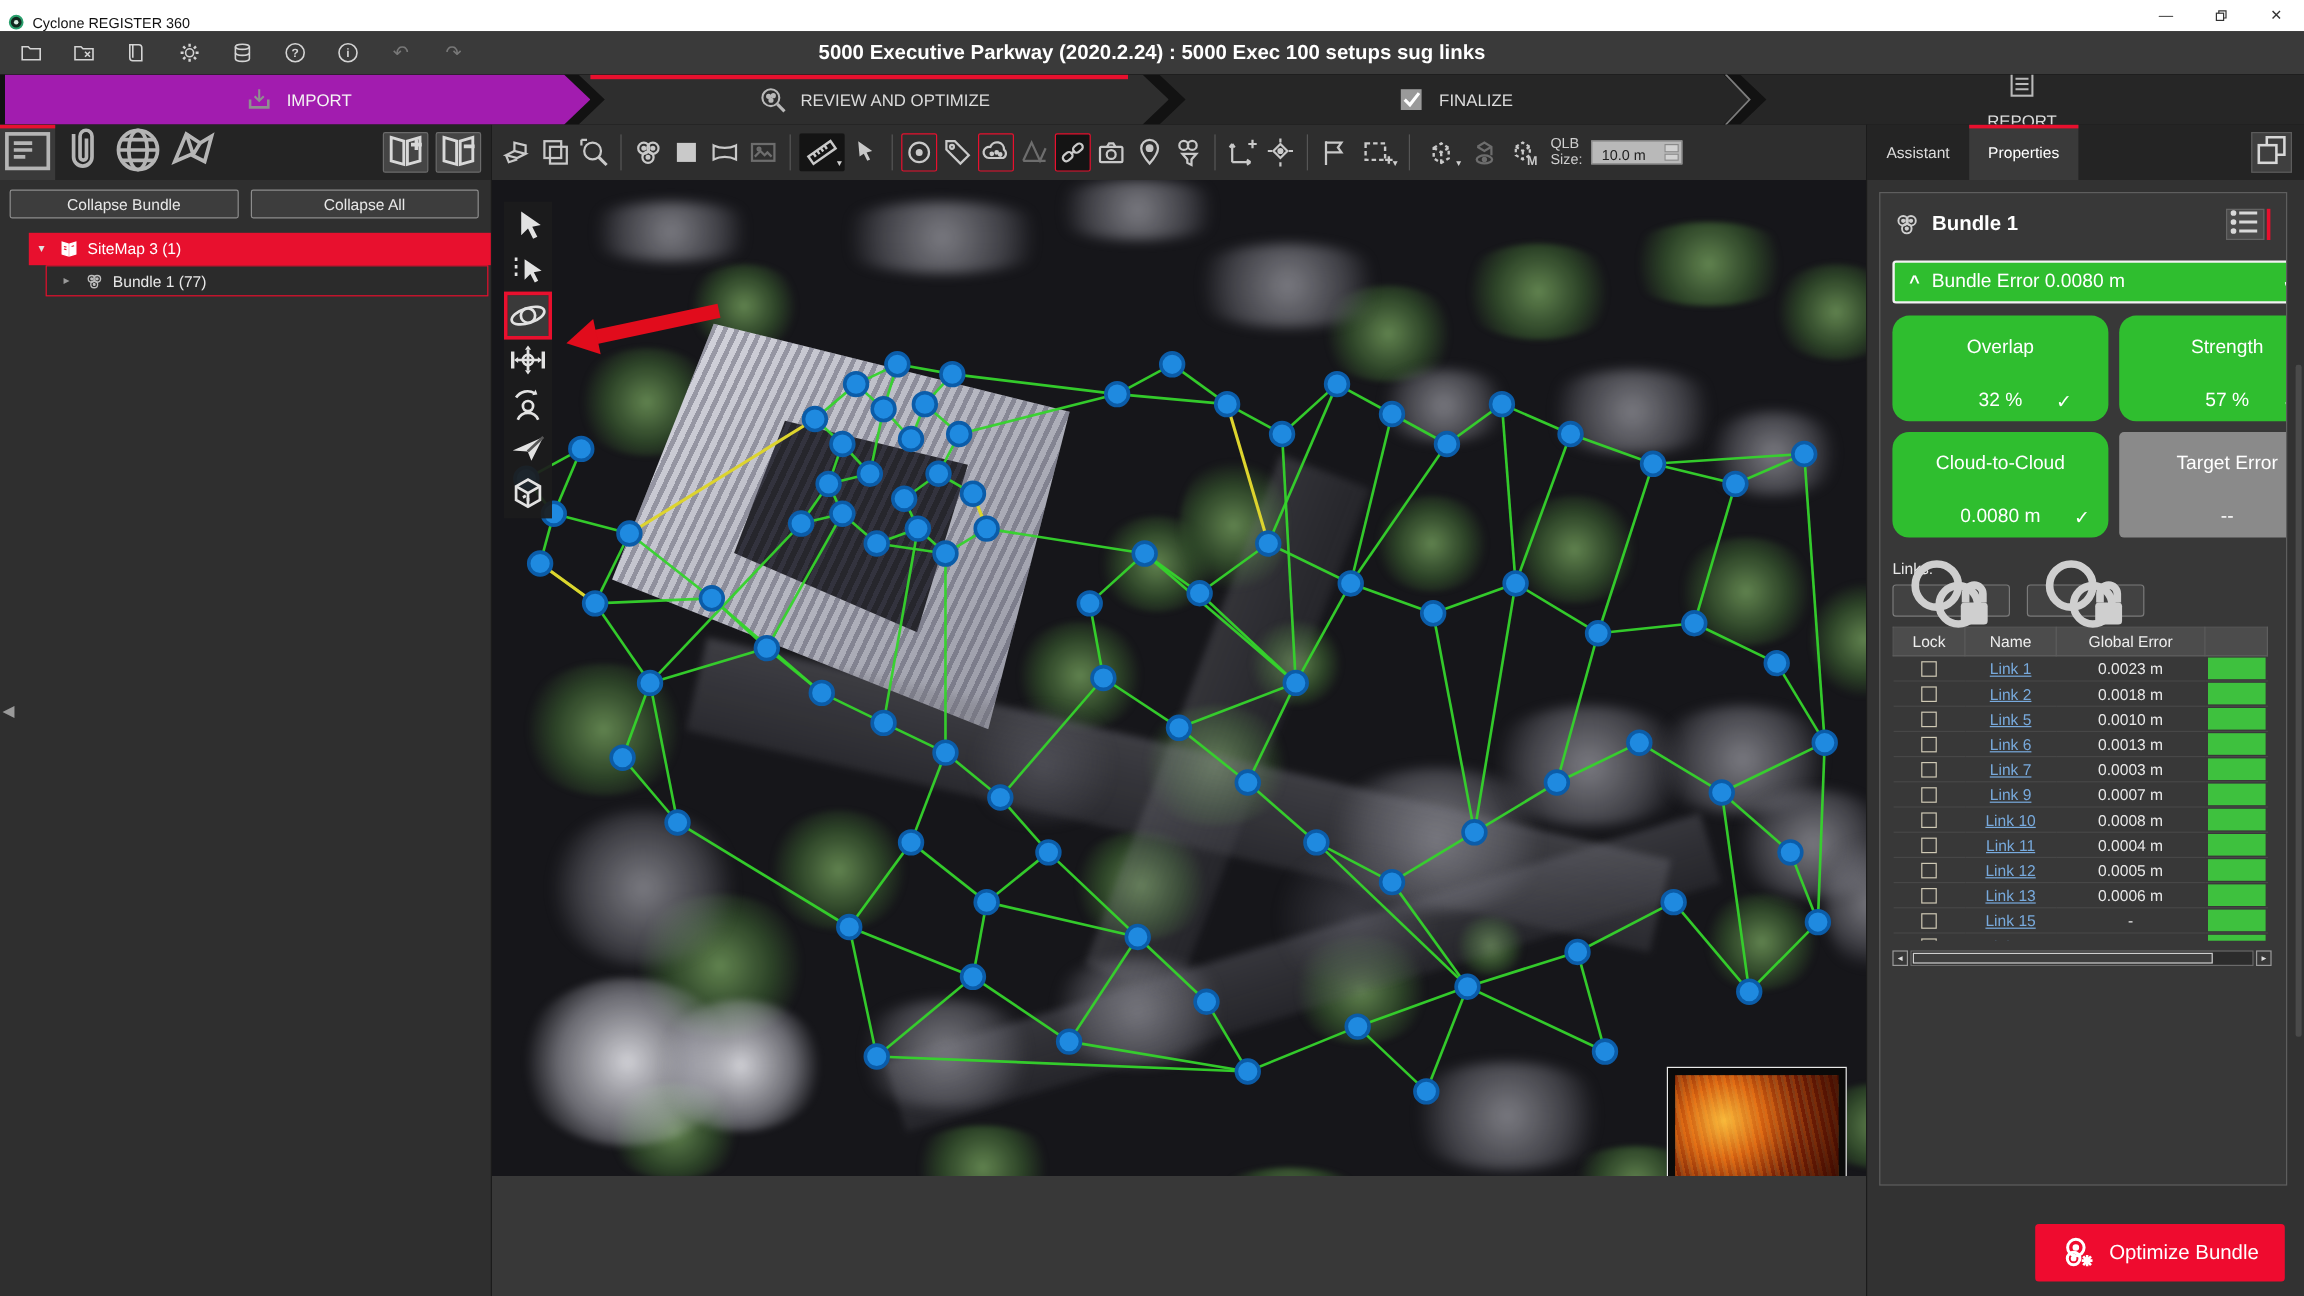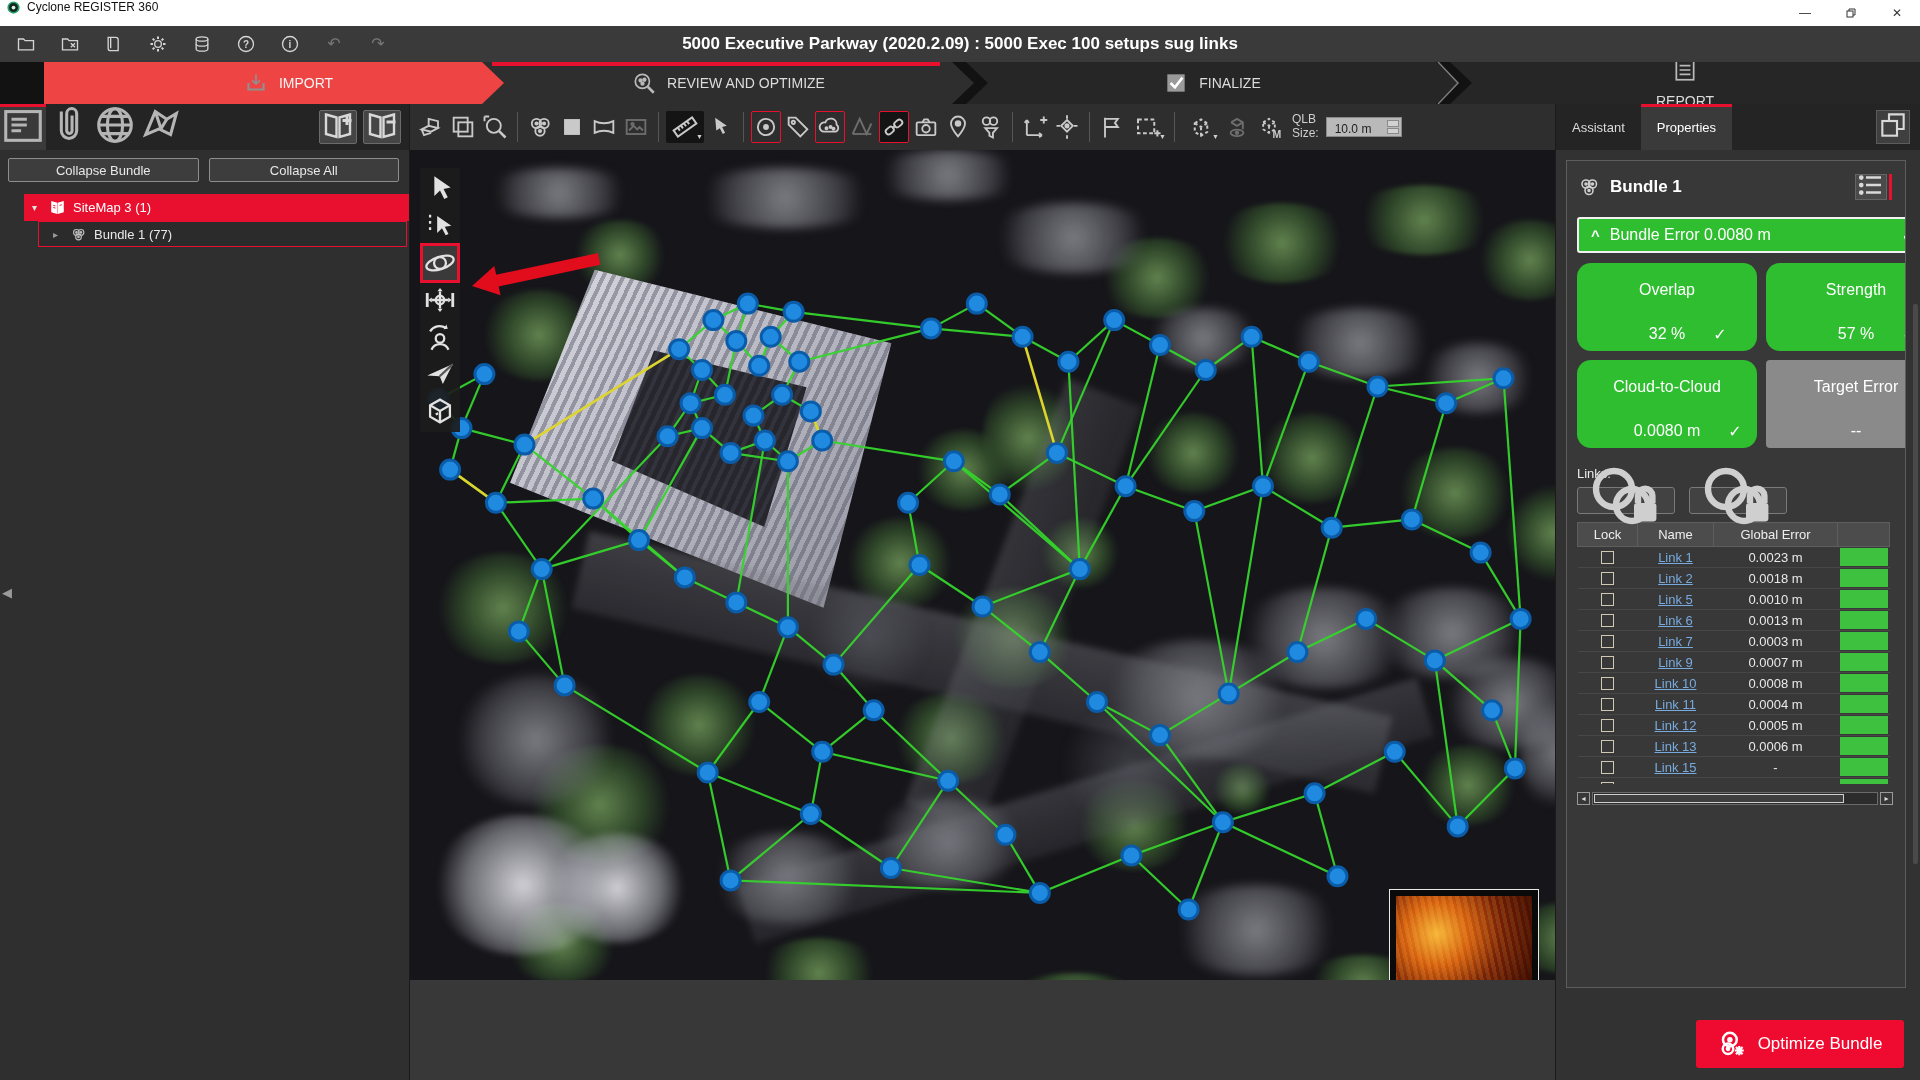--- a/index.html
+++ b/index.html
@@ -1,21 +1,21 @@
 <!DOCTYPE html>
 <html><head>
 <meta charset="utf-8">
 <style>
   * { margin:0; padding:0; box-sizing:border-box; }
   html,body { background:#1a1a1a; }
   body { font-family:"Liberation Sans","DejaVu Sans",sans-serif; }
   .app { position:relative; width:1920px; height:1080px; overflow:hidden; background:#303030; }
 
   
-  .titlebar { position:absolute; left:0; top:0; width:1920px; height:26px; background:#ffffff; display:flex; align-items:flex-start; }
+  .titlebar { position:absolute; left:0; top:0; width:1920px; height:26px; background:#ffffff; display:flex; align-items:flex-end; }
   .titlebar .appicon { width:15px; height:15px; margin:0 6px 0 6px; }
   .titlebar .apptitle { font-size:12px; color:#111; }
   .winbtns { position:absolute; right:0; top:0; height:26px; display:flex; }
   .winbtn { width:46px; height:26px; display:flex; align-items:center; justify-content:center; color:#333; font-size:12px; }
 
   
   .toolbar { position:absolute; left:0; top:26px; width:1920px; height:36px; background:#3a3a3a; display:flex; align-items:center; }
   .toolbar .tgroup { display:flex; align-items:center; gap:24px; padding-left:16px; }
   .mbtn { width:20px; height:20px; color:#d4d4d4; display:flex; align-items:center; justify-content:center; }
   .mbtn svg { width:18px; height:18px; }
@@ -24,21 +24,21 @@
   .projtitle { position:absolute; left:0; top:0; width:100%; height:36px; line-height:36px; text-align:center; color:#ffffff; font-size:17px; font-weight:bold; pointer-events:none; }
 
   
   .tabbar { position:absolute; left:0; top:62px; width:1920px; height:42px; background:#121212; }
   .wtab { position:absolute; top:0; height:42px; display:flex; align-items:center; justify-content:center; gap:10px; color:#dcdcdc; font-size:14px; }
   .wtab .wicon { width:26px; height:26px; color:#b9b9b9; }
   .wtab .wicon svg { width:100%; height:100%; }
   .chevR { clip-path:polygon(0 0, calc(100% - 22px) 0, 100% 50%, calc(100% - 22px) 100%, 0 100%); }
   .chevLR { clip-path:polygon(0 0, calc(100% - 22px) 0, 100% 50%, calc(100% - 22px) 100%, 0 100%, 22px 50%); }
   .chevL { clip-path:polygon(0 0, 100% 0, 100% 100%, 0 100%, 22px 50%);flex-direction:column; }
-  .wtab.import { background:#ef4444; color:#f4f4f4;margin-left:40px; }
+  .wtab.import { background:#a21caf; color:#f4f4f4; }
   .wtab.import .wicon { color:#8f8f8f; }
   .wtab.dark { background:#262626; }
   .wtab.active { background:#2e2e2e; }
   .redline { position:absolute; top:0; left:10px; right:34px; height:4px; background:#e8102e; }
   .tabsep { position:absolute; top:0; height:42px; width:24px; }
 
   
   .leftcol  { position:absolute; left:0; top:104px; width:410px; height:976px; background:#2f2f2f; border-right:1px solid #1b1b1b; }
   .midcol   { position:absolute; left:410px; top:104px; width:1145px; height:976px; background:#2e2e2e; }
   .rightcol { position:absolute; left:1555px; top:104px; width:365px; height:976px; background:#323232; border-left:1px solid #1b1b1b; }
@@ -221,21 +221,21 @@
         </span>
       <span class="mbtn">
           <svg viewBox="0 0 24 24" fill="none" stroke="currentColor" stroke-width="1.6" style="width:100%;height:100%">
             <circle cx="12" cy="12" r="9"></circle>
             <text x="12" y="16.5" text-anchor="middle" font-size="12" fill="currentColor" stroke="none" font-weight="bold">i</text>
           </svg>
         </span>
       <span class="mbtn disabled undoredo">↶</span>
       <span class="mbtn disabled undoredo">↷</span>
     </div>
-    <div class="projtitle">5000 Executive Parkway (2020.2.09) : 5000 Exec 100 setups sug links</div>
+    <div class="projtitle">5000 Executive Parkway (2020.2.24) : 5000 Exec 100 setups sug links</div>
   </div>
 
   <div class="tabbar">
     <div class="wtab import chevR" style="left:4px; width:488px;">
       <span class="wicon"><svg viewBox="0 0 24 24" fill="none" stroke="currentColor" stroke-width="1.6" style="width:100%;height:100%">
             <path d="M12 4v9M8.5 9.5L12 13l3.5-3.5"></path>
             <path d="M5 12v6h14v-6" stroke-width="2"></path>
           </svg></span>
       <span>IMPORT</span>
     </div>

